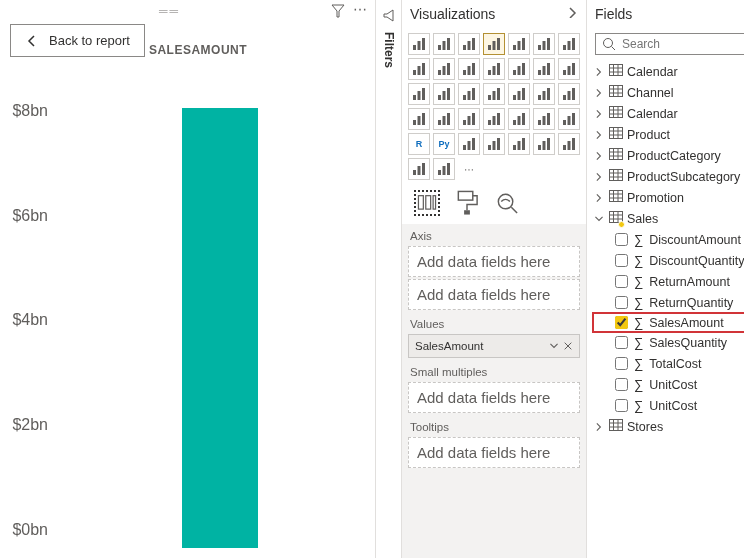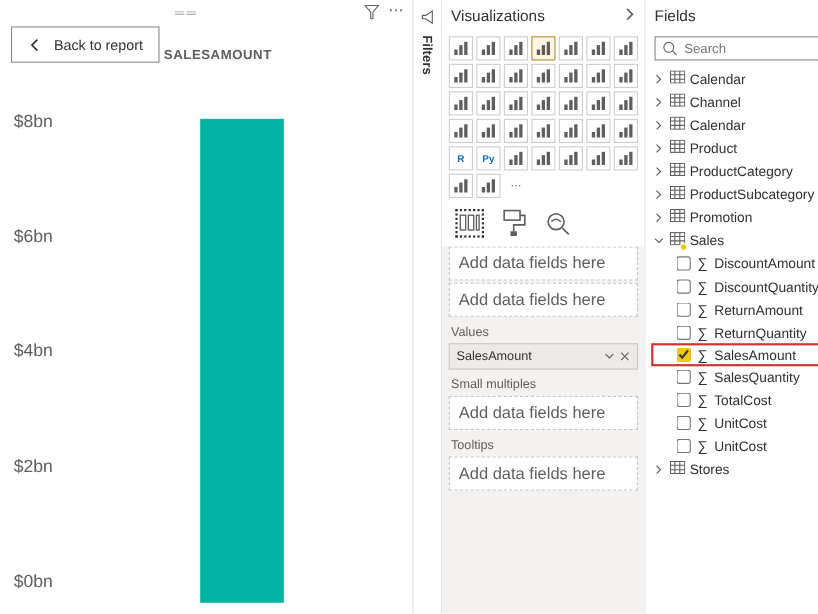--- a/index.html
+++ b/index.html
@@ -384,20 +384,21 @@
           <use href="#i-paint"></use>
         </svg>
       </div>
     <div class="viz-tab magnify">
         <svg viewBox="0 0 18 18">
           <use href="#i-magnify"></use>
         </svg>
       </div>
   </div>
   <div class="wells">
+    <div class="well-label">Axis</div>
     <div class="well-drop">Add data fields here</div>
 
     <div class="well-drop">Add data fields here</div>
 
     <div class="well-label">Values</div>
     <div class="well-item">
       <span>SalesAmount</span>
       <span class="well-actions">
         <svg viewBox="0 0 14 14">
             <use href="#i-chevron-down"></use>

